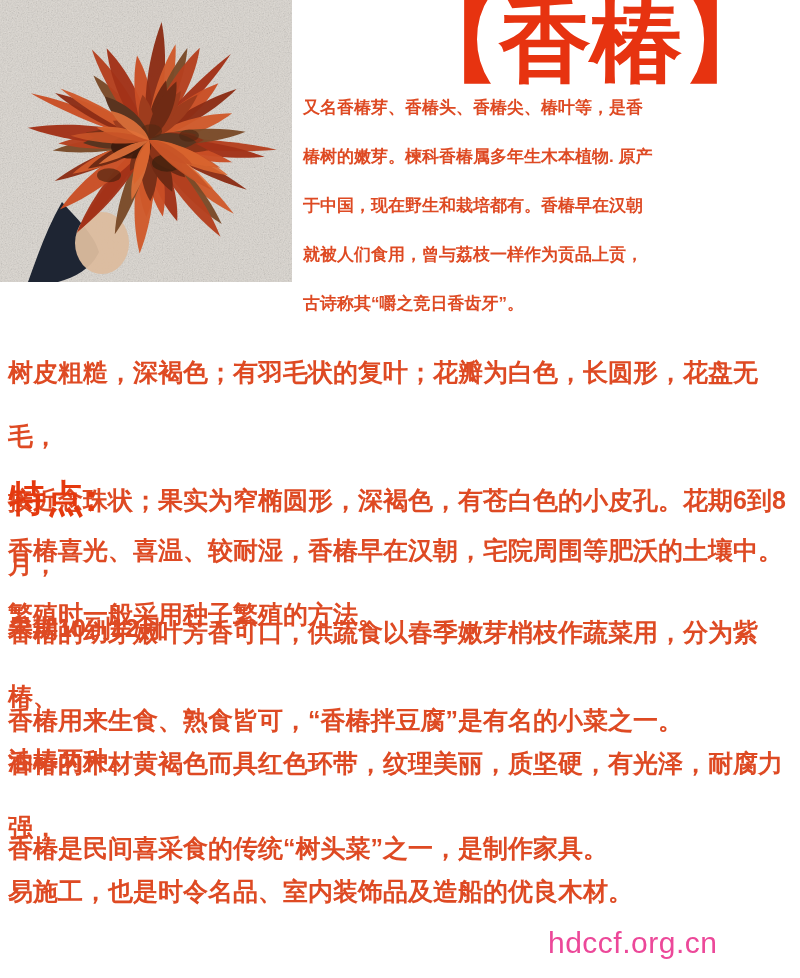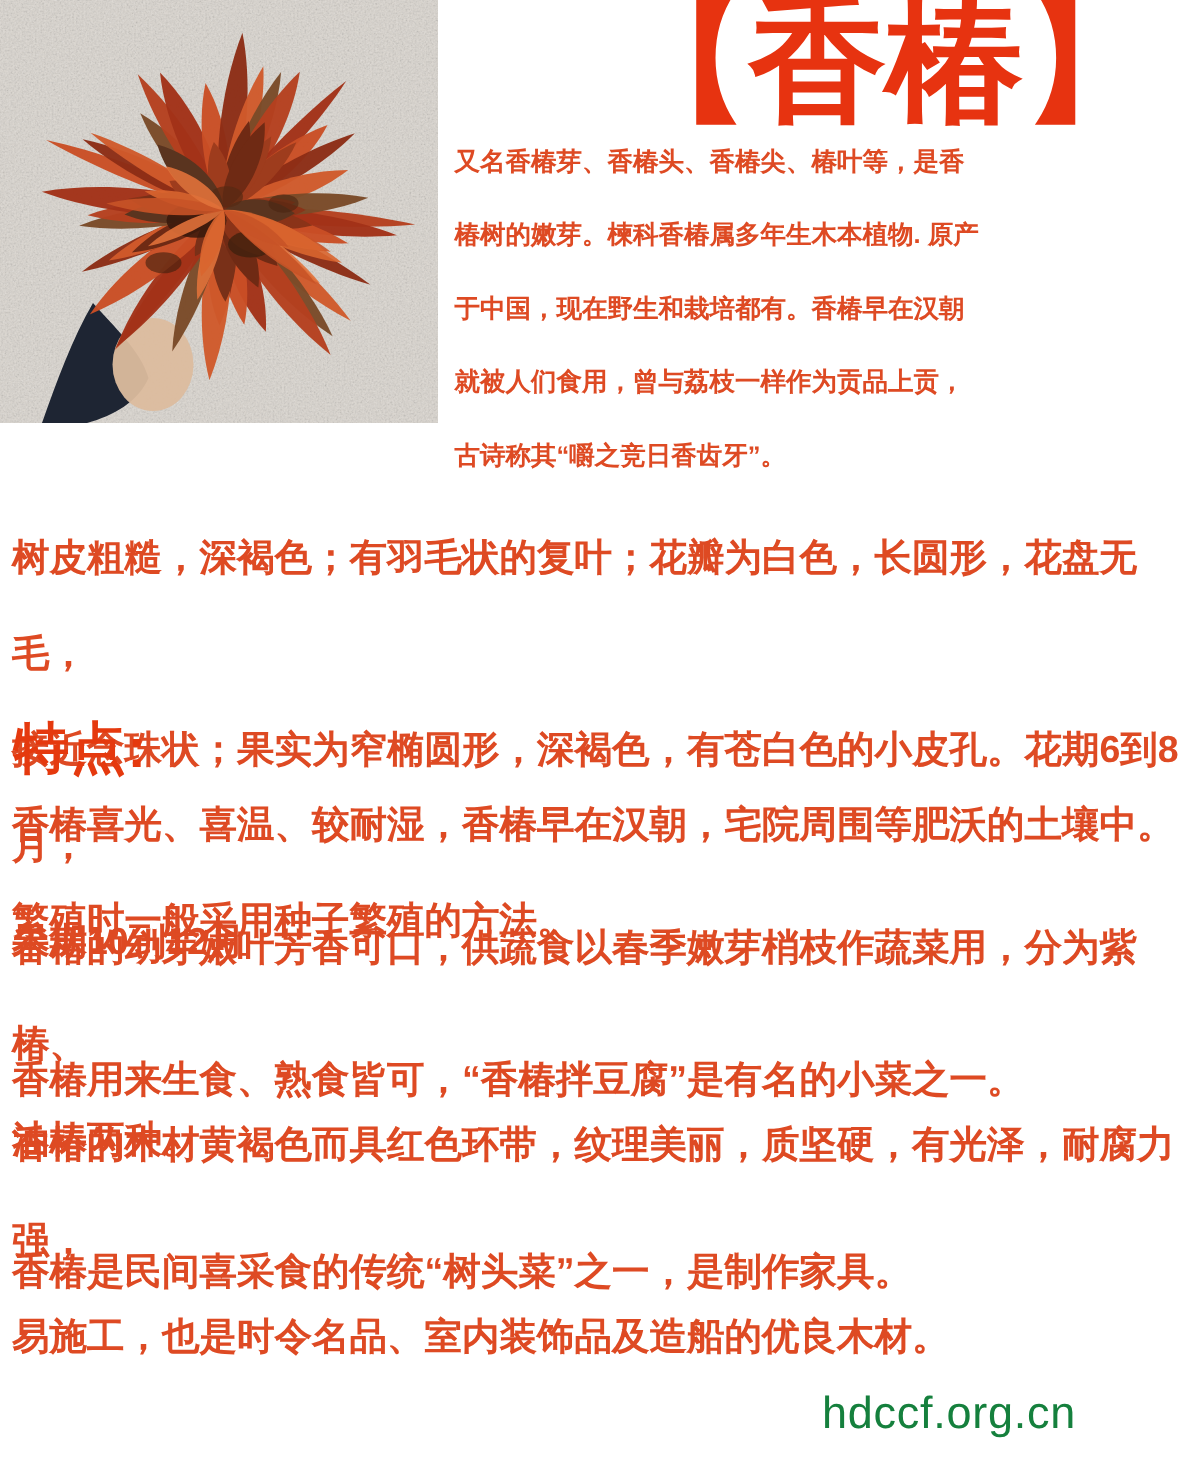--- a/index.html
+++ b/index.html
@@ -26,21 +26,21 @@
          font-size:25px;line-height:64px;font-weight:600;color:#de4a23;
          white-space:pre-line;}
   .p-mor{top:340px;}
   .p-t1{top:518px;}
   .p-t2{top:600px;}
   .p-t3{top:688px;}
   .p-t4{top:731px;}
   .p-t5{top:816px;}
 
   .watermark{position:absolute;left:548px;top:926px;font-size:30px;
-             letter-spacing:0.5px;color:#15803d;font-weight:400;text-align:right;}
+             letter-spacing:0.5px;color:#ec4899;font-weight:400;text-align:right;}
 </style>
 </head>
 <body>
 
 <div class="page">
 
   <div class="photo">
     <svg width="292" height="282" viewBox="0 0 292 282" xmlns="http://www.w3.org/2000/svg">
       <defs>
         <filter id="gravelNoise" x="0" y="0" width="100%" height="100%">

